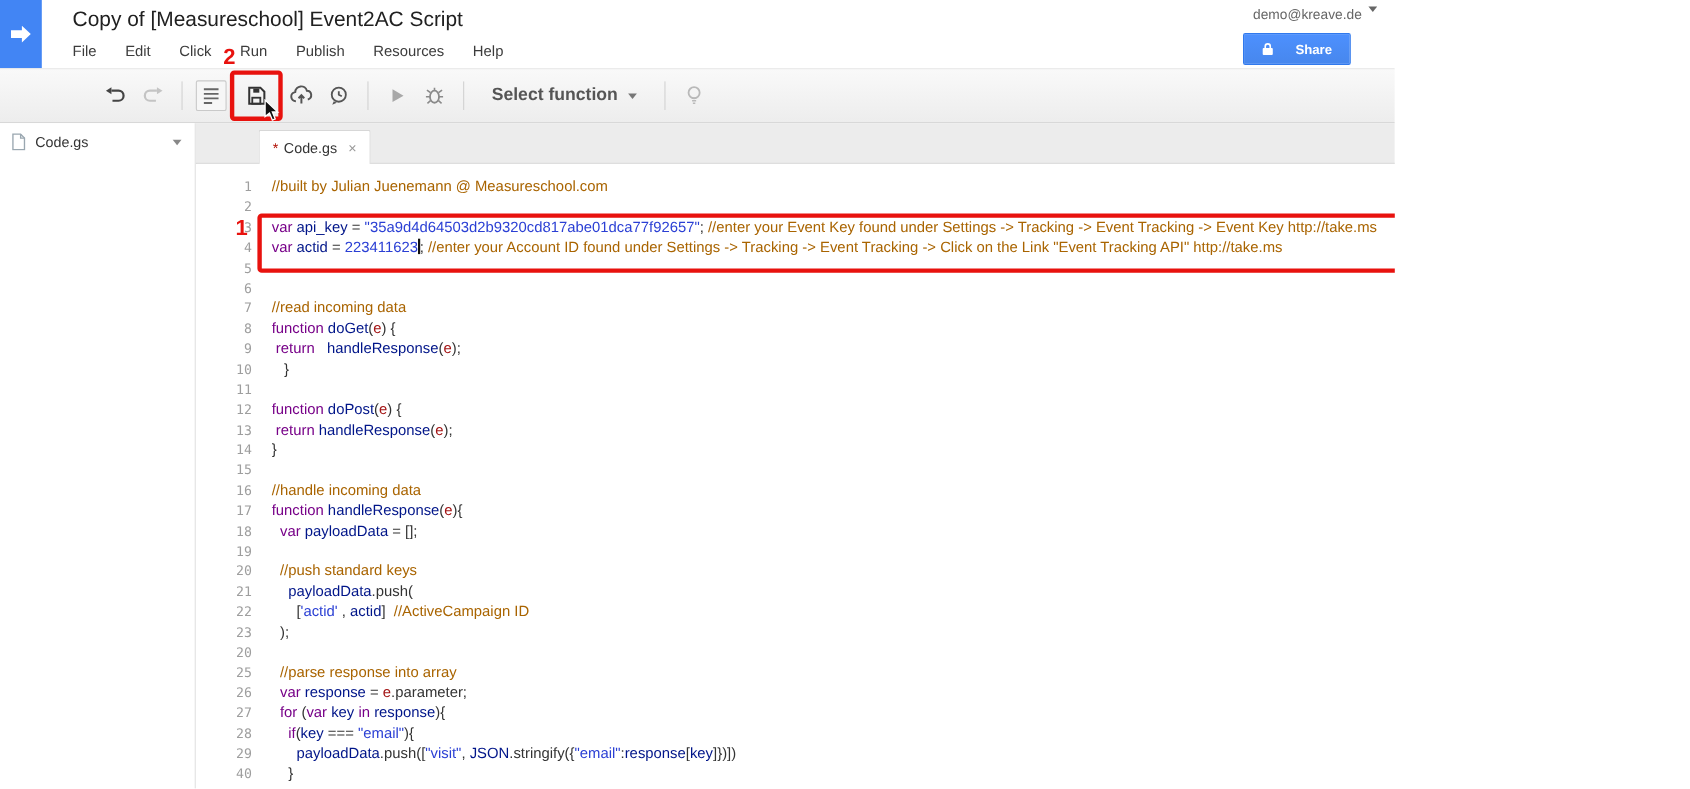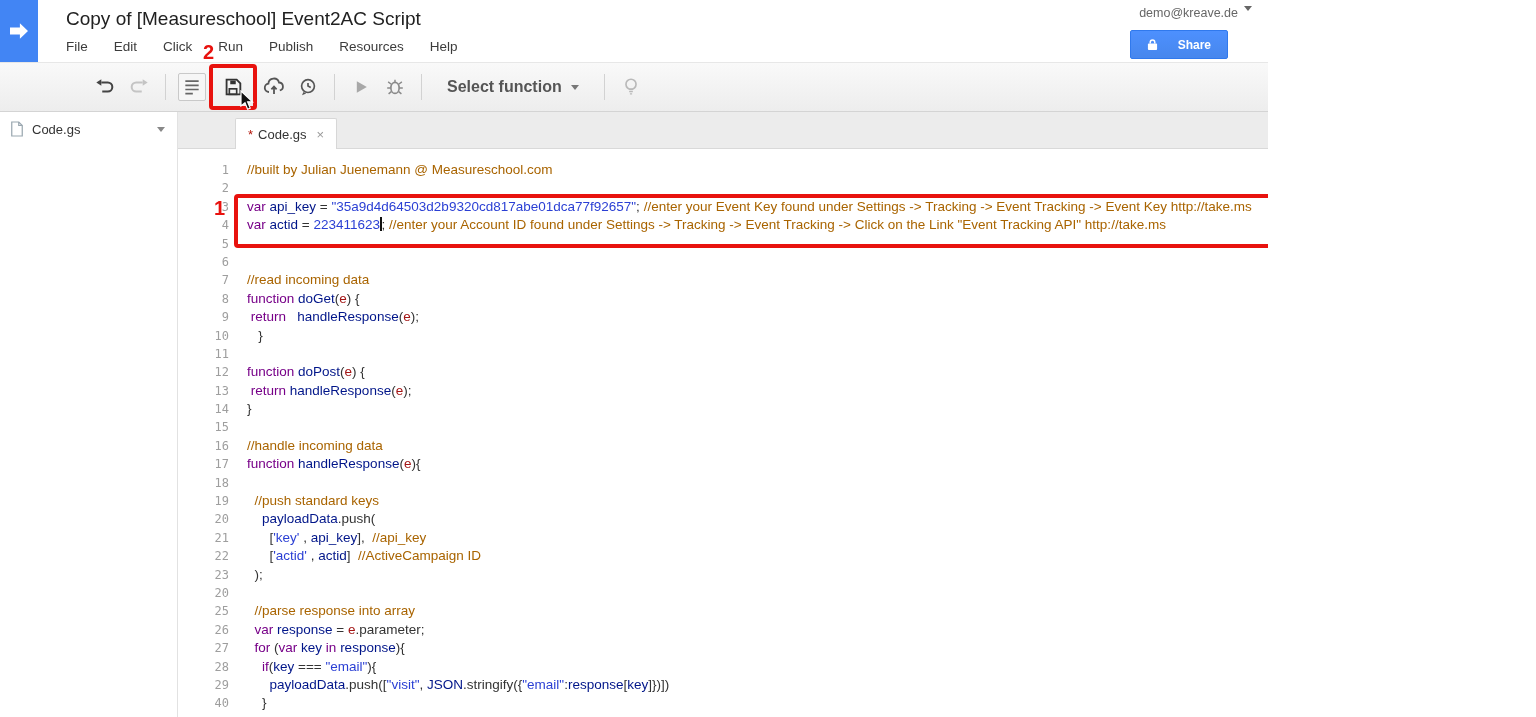--- a/index.html
+++ b/index.html
@@ -242,24 +242,24 @@
         <div class="code-line"><span class="tk-k">function</span><span class="tk-p"> </span><span class="tk-v">doGet</span><span class="tk-p">(</span><span class="tk-a">e</span><span class="tk-p">) {</span></div>
         <div class="code-line"><span class="tk-p"> </span><span class="tk-k">return</span><span class="tk-p">   </span><span class="tk-v">handleResponse</span><span class="tk-p">(</span><span class="tk-a">e</span><span class="tk-p">);</span></div>
         <div class="code-line"><span class="tk-p">   }</span></div>
         <div class="code-line"></div>
         <div class="code-line"><span class="tk-k">function</span><span class="tk-p"> </span><span class="tk-v">doPost</span><span class="tk-p">(</span><span class="tk-a">e</span><span class="tk-p">) {</span></div>
         <div class="code-line"><span class="tk-p"> </span><span class="tk-k">return</span><span class="tk-p"> </span><span class="tk-v">handleResponse</span><span class="tk-p">(</span><span class="tk-a">e</span><span class="tk-p">);</span></div>
         <div class="code-line"><span class="tk-p">}</span></div>
         <div class="code-line"></div>
         <div class="code-line"><span class="tk-c">//handle incoming data</span></div>
         <div class="code-line"><span class="tk-k">function</span><span class="tk-p"> </span><span class="tk-v">handleResponse</span><span class="tk-p">(</span><span class="tk-a">e</span><span class="tk-p">){</span></div>
+        <div class="code-line"><span class="tk-p">  </span><span class="tk-k">var</span><span class="tk-p"> </span><span class="tk-v">payloadData</span><span class="tk-p"> = [];</span></div>
         <div class="code-line"></div>
         <div class="code-line"><span class="tk-p">  </span><span class="tk-c">//push standard keys</span></div>
         <div class="code-line"><span class="tk-p">    </span><span class="tk-v">payloadData</span><span class="tk-p">.push(</span></div>
-        <div class="code-line"><span class="tk-p">      [</span><span class="tk-s">'key'</span><span class="tk-p"> , </span><span class="tk-v">api_key</span><span class="tk-p">],  </span><span class="tk-c">//api_key</span></div>
         <div class="code-line"><span class="tk-p">      [</span><span class="tk-s">'actid'</span><span class="tk-p"> , </span><span class="tk-v">actid</span><span class="tk-p">]  </span><span class="tk-c">//ActiveCampaign ID</span></div>
         <div class="code-line"><span class="tk-p">  );</span></div>
         <div class="code-line"></div>
         <div class="code-line"><span class="tk-p">  </span><span class="tk-c">//parse response into array</span></div>
         <div class="code-line"><span class="tk-p">  </span><span class="tk-k">var</span><span class="tk-p"> </span><span class="tk-v">response</span><span class="tk-p"> = </span><span class="tk-a">e</span><span class="tk-p">.parameter;</span></div>
         <div class="code-line"><span class="tk-p">  </span><span class="tk-k">for</span><span class="tk-p"> (</span><span class="tk-k">var</span><span class="tk-p"> </span><span class="tk-v">key</span><span class="tk-p"> </span><span class="tk-k">in</span><span class="tk-p"> </span><span class="tk-v">response</span><span class="tk-p">){</span></div>
         <div class="code-line"><span class="tk-p">    </span><span class="tk-k">if</span><span class="tk-p">(</span><span class="tk-v">key</span><span class="tk-p"> === </span><span class="tk-s">"email"</span><span class="tk-p">){</span></div>
         <div class="code-line"><span class="tk-p">      </span><span class="tk-v">payloadData</span><span class="tk-p">.push([</span><span class="tk-s">"visit"</span><span class="tk-p">, </span><span class="tk-v">JSON</span><span class="tk-p">.stringify({</span><span class="tk-s">"email"</span><span class="tk-p">:</span><span class="tk-v">response</span><span class="tk-p">[</span><span class="tk-v">key</span><span class="tk-p">]})])</span></div>
         <div class="code-line"><span class="tk-p">    }</span></div>
       </div>

